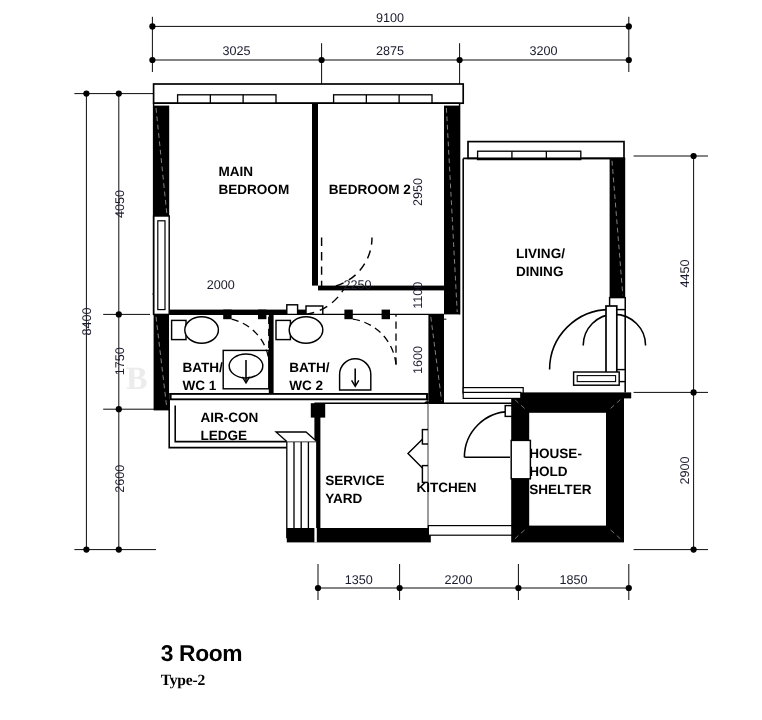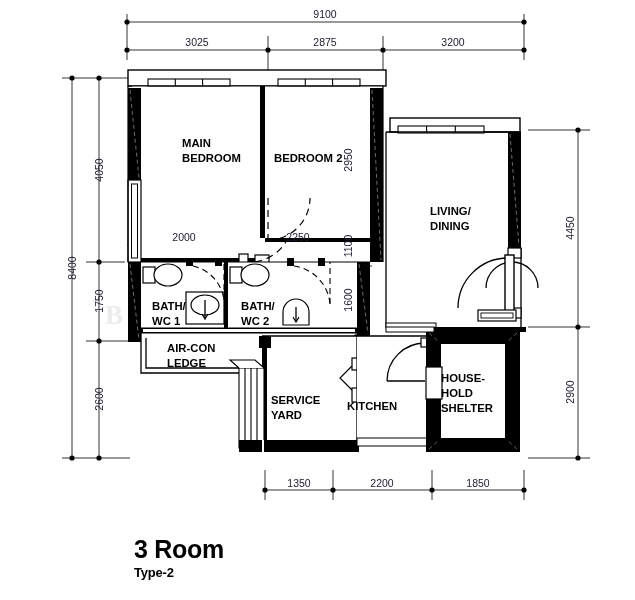--- a/index.html
+++ b/index.html
@@ -3,22 +3,22 @@
 <meta charset="utf-8">
 <style>
   html,body{margin:0;padding:0;background:#ffffff;}
   body{width:635px;height:600px;position:relative;overflow:hidden;
        font-family:"Liberation Sans",sans-serif;color:#000;}
   #plan{position:absolute;left:0;top:0;width:635px;height:600px;}
   .wm{position:absolute;left:105px;top:300px;width:430px;font-size:27px;
       letter-spacing:17px;color:#ececec;font-weight:700;
       font-family:"Liberation Serif",serif;pointer-events:none;}
   .title-block{position:absolute;left:134px;top:536px;}
-  .t-main{font-size:25px;font-weight:bold;line-height:1.08;letter-spacing:-0.3px;}
-  .t-sub{font-size:13px;font-weight:bold;margin-top:2px;letter-spacing:-0.2px;}
+  .t-main{font-size:19px;font-weight:bold;line-height:1.08;letter-spacing:-0.3px;}
+  .t-sub{font-size:13px;font-weight:bold;margin-top:2px;letter-spacing:-0.2px;font-family:Liberation Serif, serif;}
   svg text{font-family:"Liberation Sans",sans-serif;}
   .rm{font-size:11.3px;font-weight:bold;}
   .dim{font-size:10.5px;fill:#1b1b2e;}
 </style>
 </head>
 <body>
 
 <div class="wm">BRIANG</div>
 
 <svg id="plan" viewBox="0 0 635 600">

